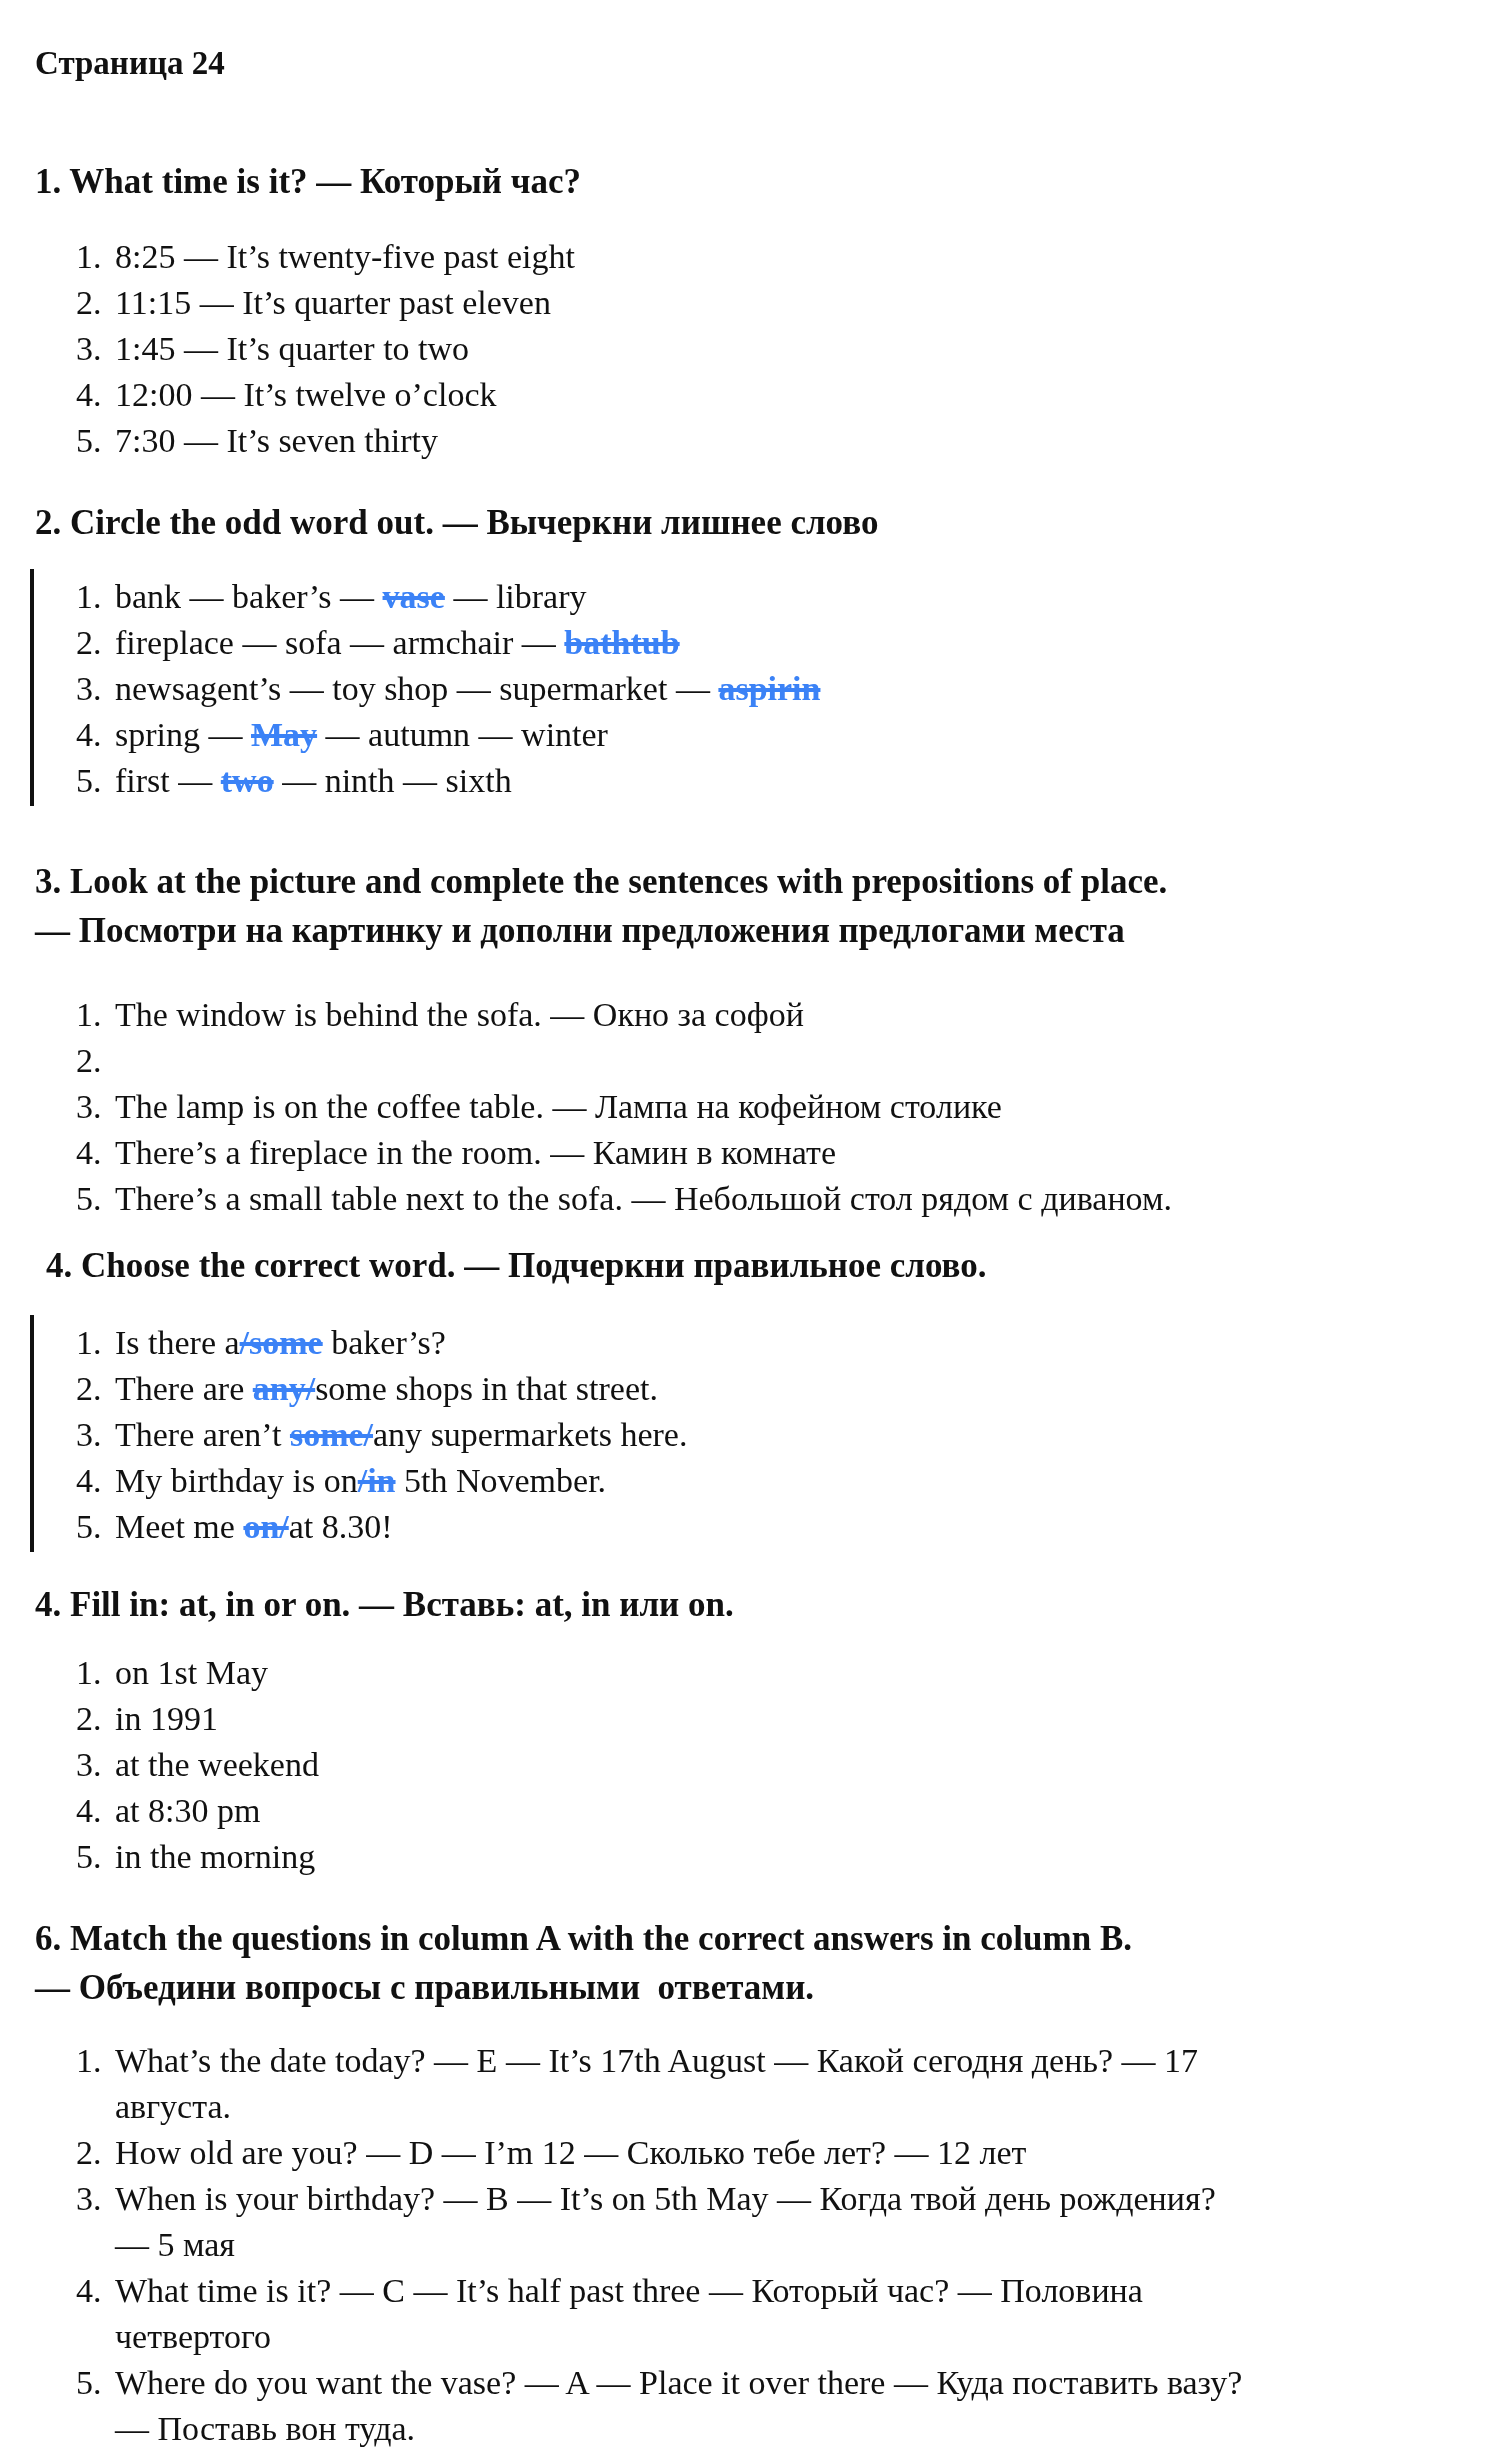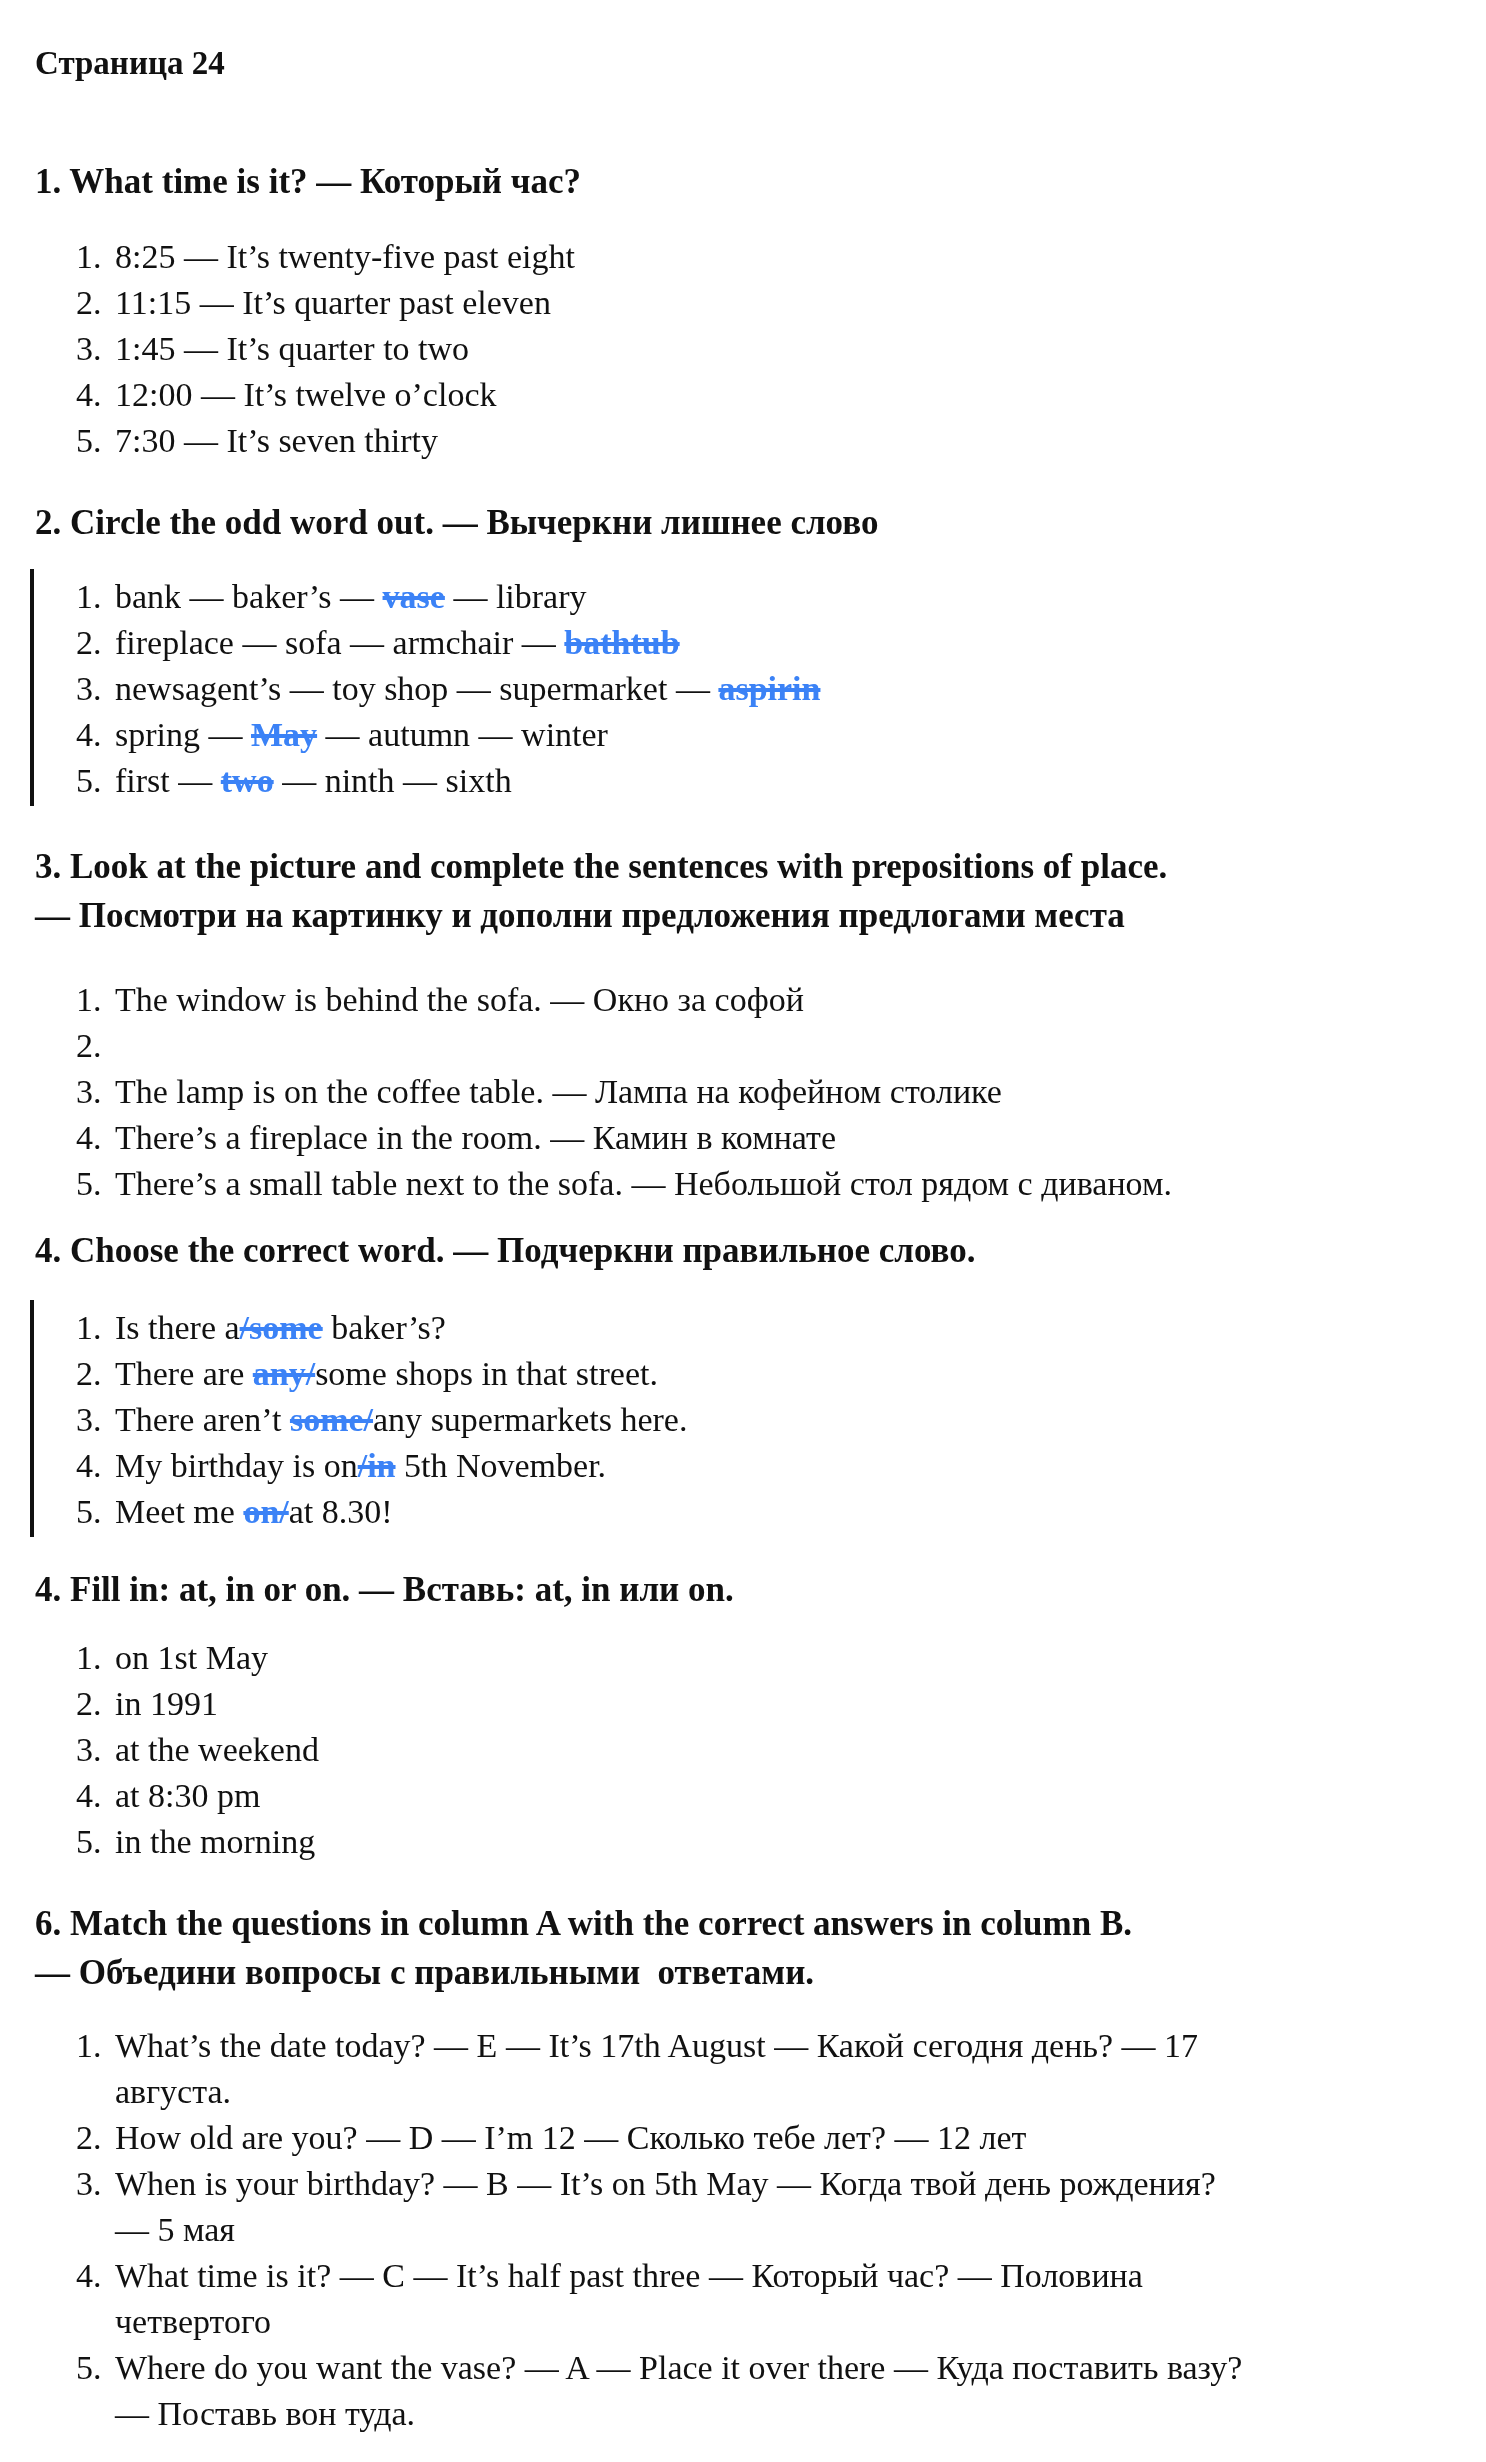--- a/index.html
+++ b/index.html
@@ -25,23 +25,23 @@
   .change-bar{
     position:absolute;left:-46px;top:-4.7px;
     width:4.1px;height:calc(100% + 7px);
     background:#111;
   }
   
   .mt-ex1-title{margin-top:76px;}
   .mt-ex1-list{margin-top:28px;}
   .mt-ex2-title{margin-top:34px;}
   .mt-ex2-list{margin-top:27px;}
-  .mt-ex3-title{margin-top:38px;}
+  .mt-ex3-title{margin-top:53px;}
   .mt-ex3-list{margin-top:37px;}
-  .mt-ex4-title{margin-top:18.7px;}
+  .mt-ex4-title{margin-top:18.7px;margin-left:11px;}
   .mt-ex4-list{margin-top:30px;}
   .mt-ex5-title{margin-top:30px;}
   .mt-ex5-list{margin-top:21px;}
   .mt-ex6-title{margin-top:34px;}
   .mt-ex6-list{margin-top:26px;}
 </style>
 </head>
 <body>
 
 <div class="page">

